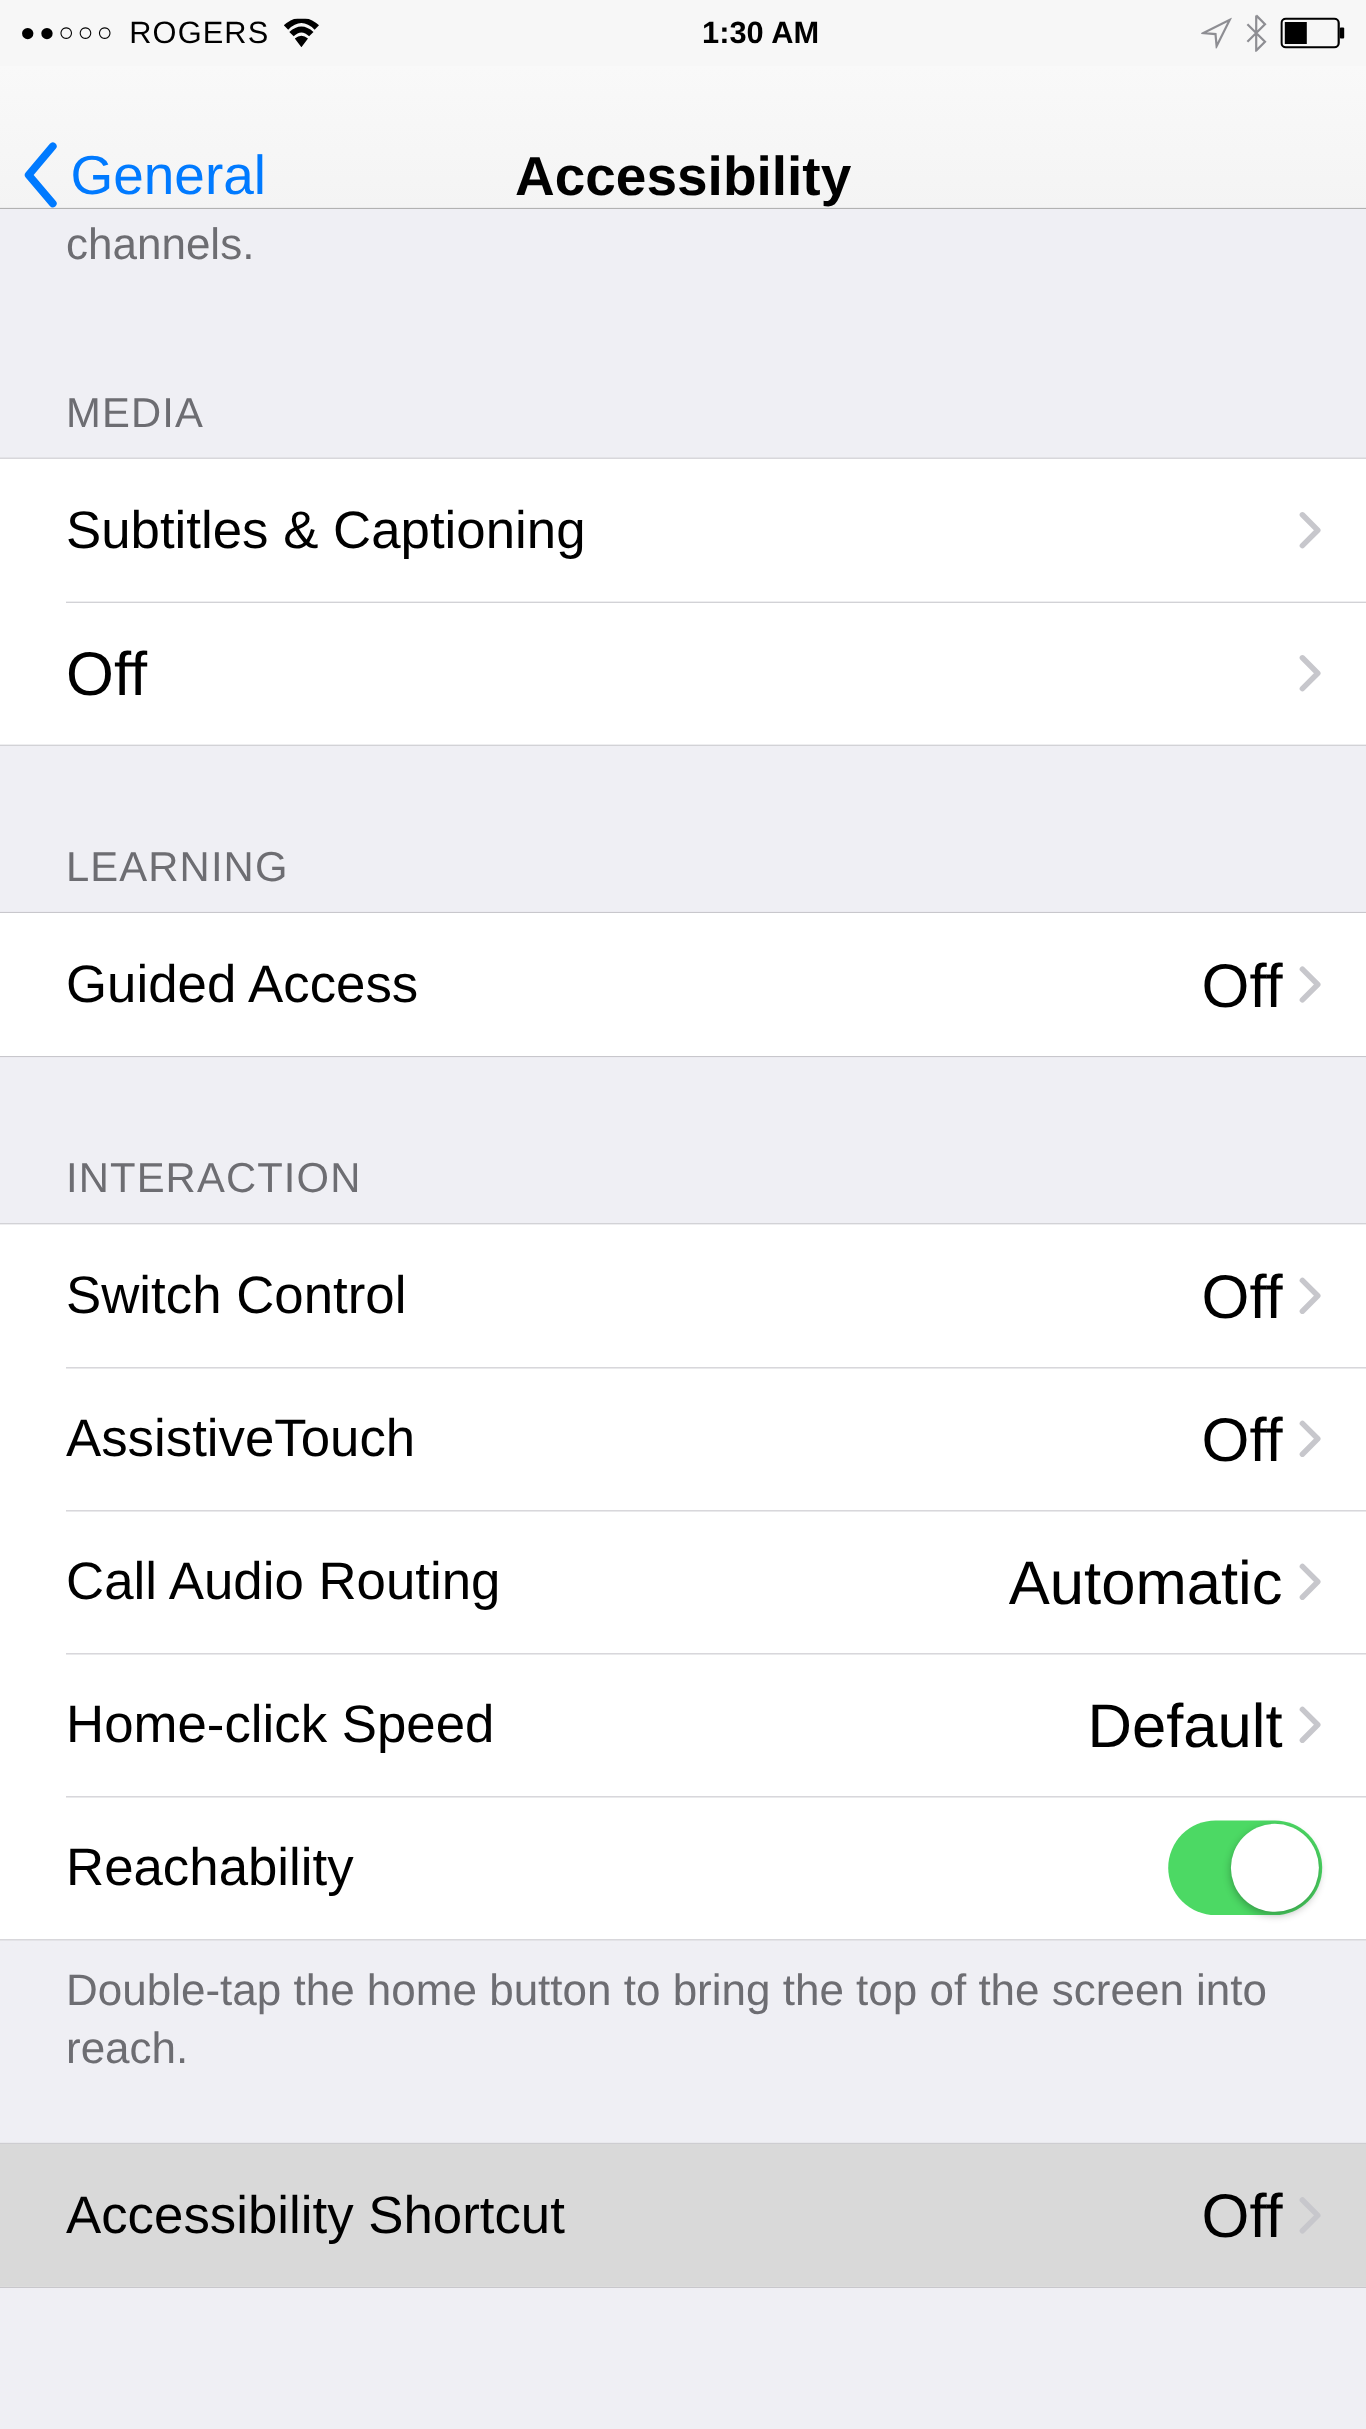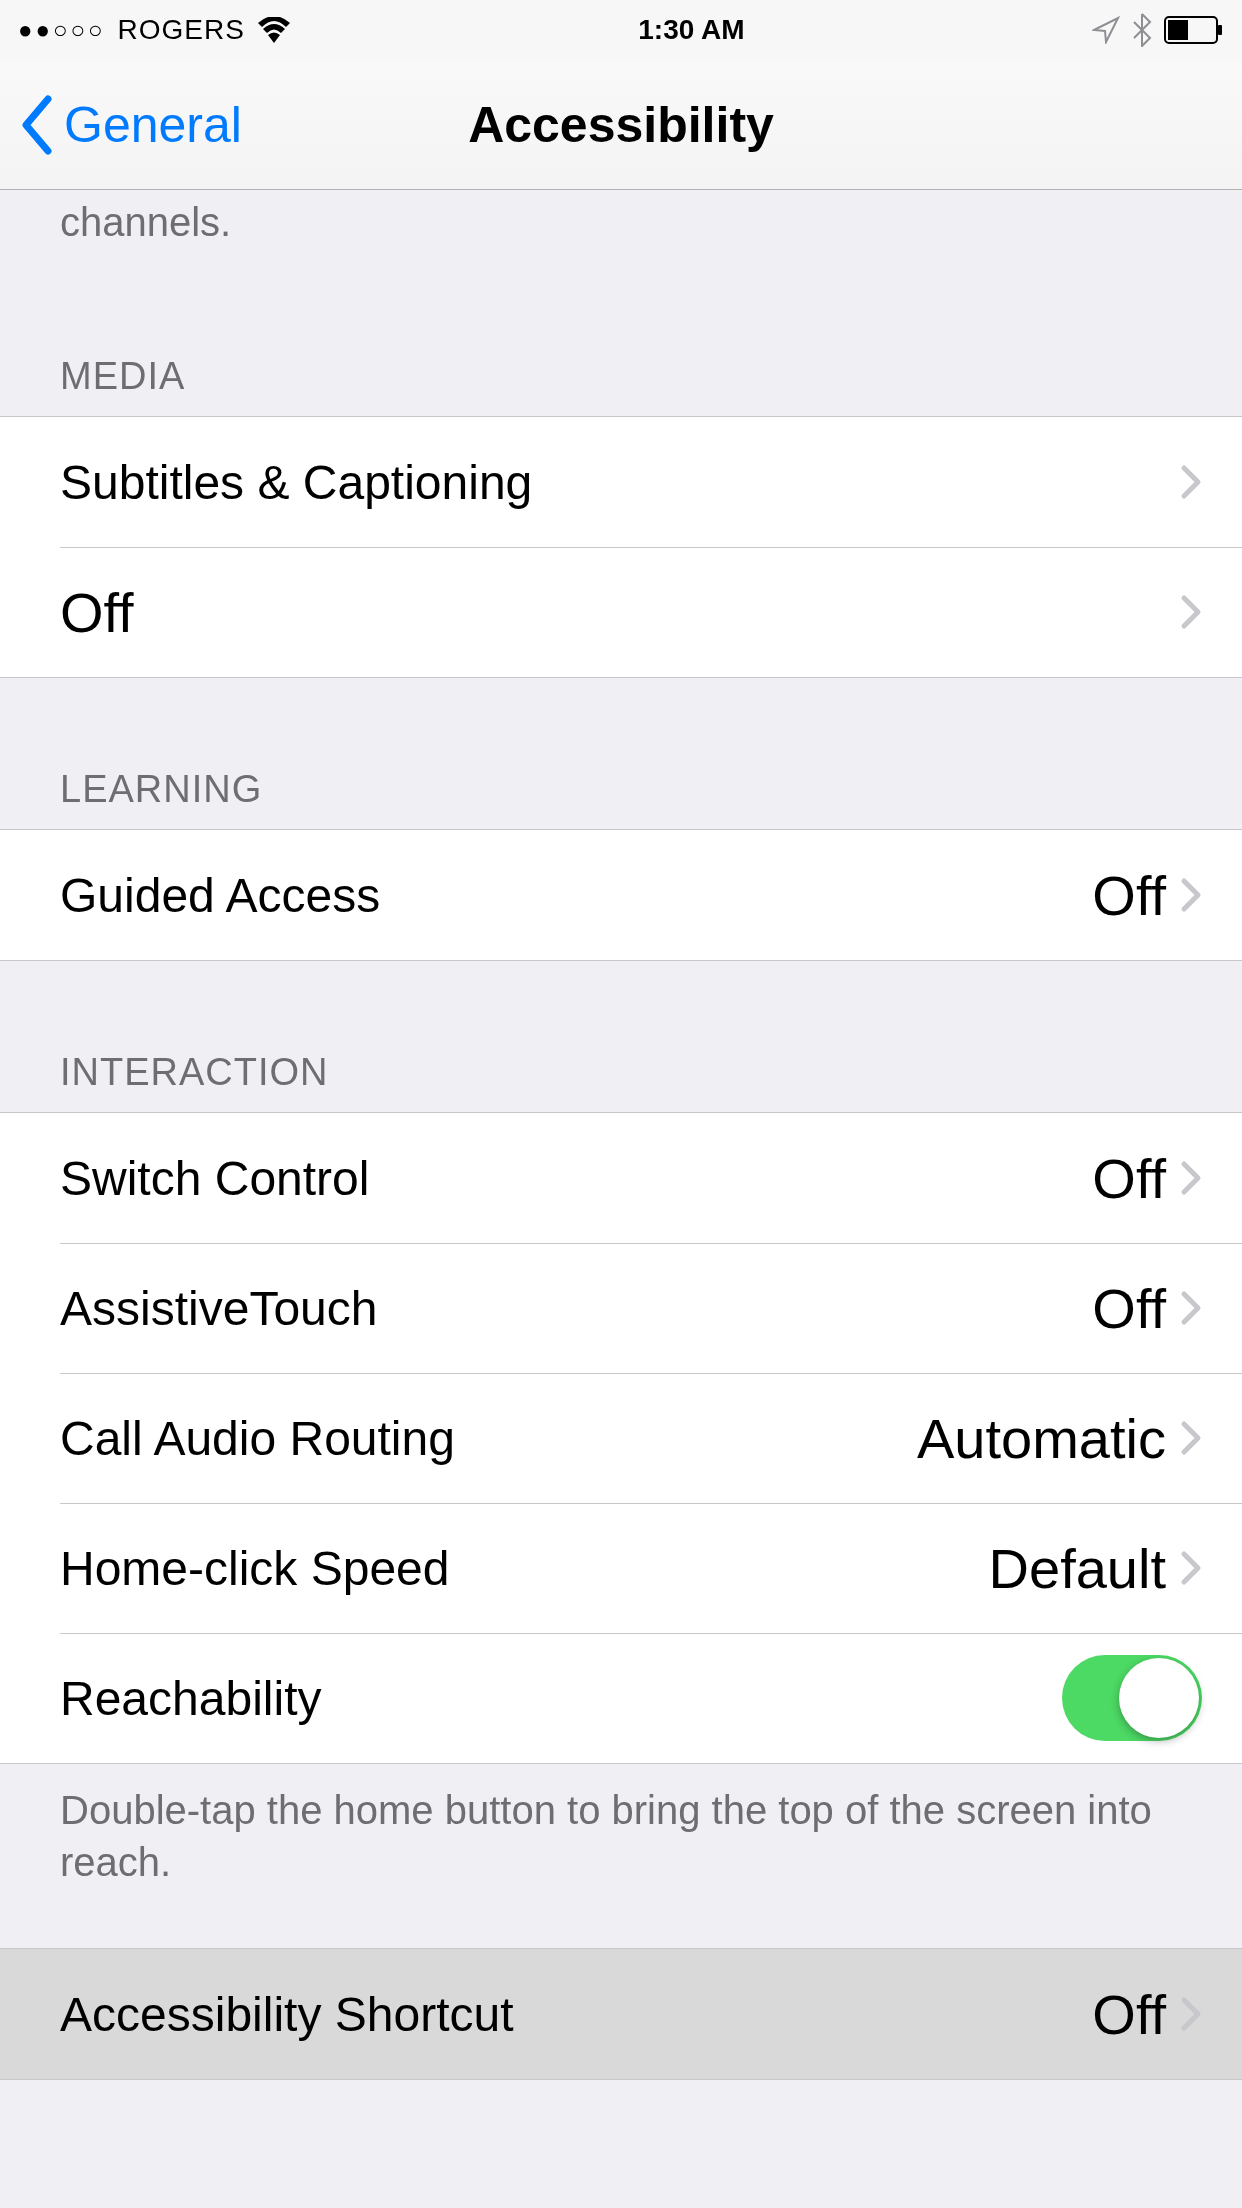--- a/index.html
+++ b/index.html
@@ -24,21 +24,21 @@
     }
     .status-left { display: flex; align-items: center; gap: 12px; }
     .status-right { display: flex; align-items: center; gap: 12px; }
     .signal-dots { letter-spacing: 3px; font-size: 24px; }
     .carrier { font-size: 28px; letter-spacing: 1px; }
     .nav-bar {
       height: 130px;
       background: linear-gradient(#F9F9F9, #F4F4F4);
       border-bottom: 1px solid #B2B2B2;
       display: flex;
-      align-items: center;
+      align-items: flex-end;
       position: relative;
     }
     .back-button {
       display: flex;
       align-items: center;
       margin-left: 20px;
       color: #007AFF;
       font-size: 50px;
     }
     .back-chevron { width: 34px; height: 60px; margin-right: 10px; }

